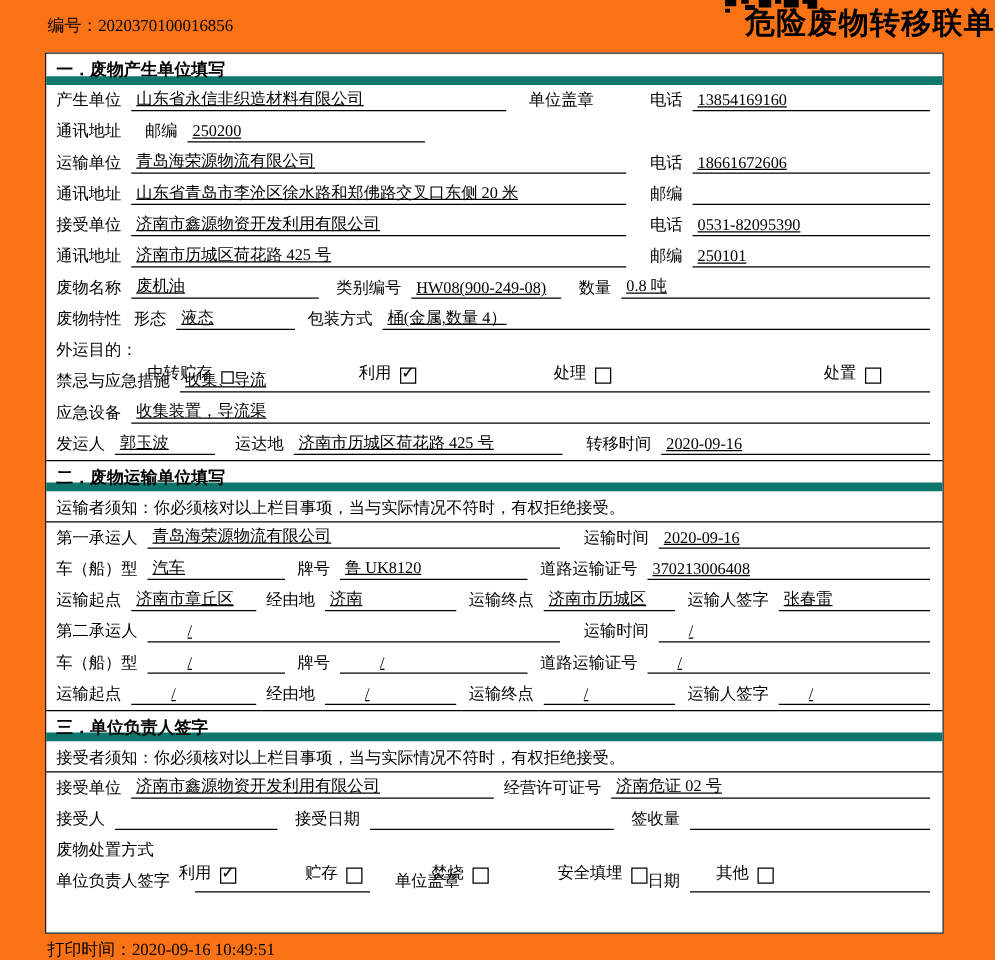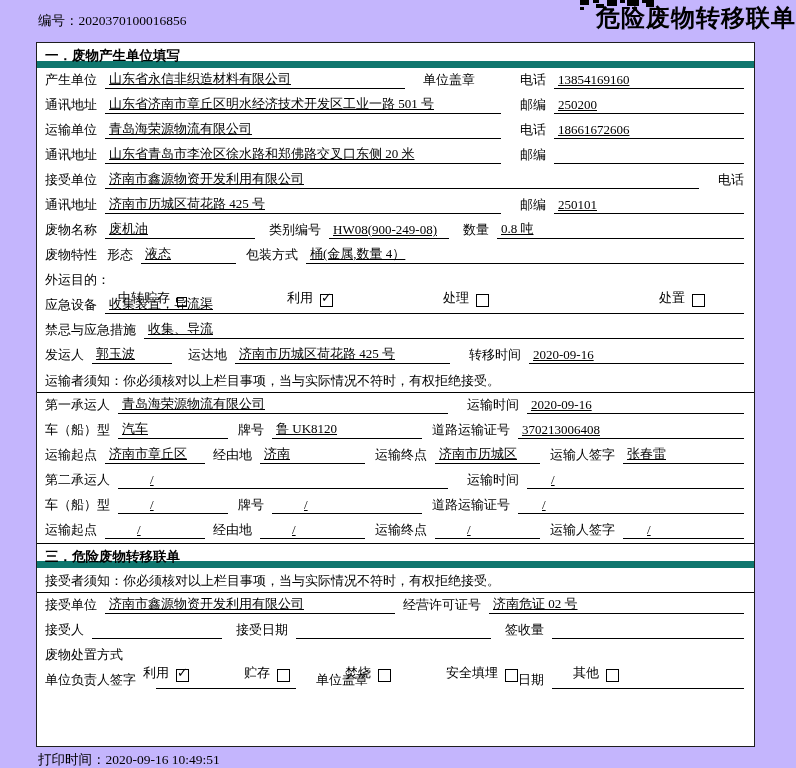--- a/index.html
+++ b/index.html
@@ -1,21 +1,21 @@
 <!DOCTYPE html>
 <html><head>
 <meta charset="utf-8">
 <style>
   html,body{margin:0;padding:0;background:#ffffff;}
   body{
     width:796px;height:768px;position:relative;overflow:hidden;
     font-family:"Liberation Serif","DejaVu Serif",serif;
     color:#000;font-size:13px;
   }
-  .page{position:absolute;inset:0;background:#c4b5fd;}
+  .page{position:absolute;inset:0;background:#f97316;}
 
   
   .serial{position:absolute;left:38px;top:12px;font-size:13.5px;white-space:nowrap;}
   .doc-title{position:absolute;left:0;right:0;top:2px;text-align:right;
     font-size:24px;font-weight:bold;letter-spacing:1px;}
   .qr-frag{position:absolute;left:580px;top:0;width:74px;height:11px;}
 
   
   .box{position:absolute;left:36px;top:42px;width:719px;height:705px;
     box-sizing:border-box;border:1px solid #1e1e1e;background:#fff;display:flex;flex-direction:column;}
@@ -81,21 +81,20 @@
       <span class="lbl">产生单位</span>
       <span class="val w300">山东省永信非织造材料有限公司</span>
       <span class="lbl ml18">单位盖章</span>
       <span class="sp"></span>
       <span class="lbl">电话</span>
       <span class="val w190">13854169160</span>
     </div>
 
     <div class="row">
       <span class="lbl">通讯地址</span>
-      <span class="val flex1">山东省济南市章丘区明水经济技术开发区工业一路 501 号</span>
       <span class="lbl ml12">邮编</span>
       <span class="val w190">250200</span>
     </div>
 
     <div class="row">
       <span class="lbl">运输单位</span>
       <span class="val flex1">青岛海荣源物流有限公司</span>
       <span class="lbl ml12">电话</span>
       <span class="val w190">18661672606</span>
     </div>
@@ -104,20 +103,21 @@
       <span class="lbl">通讯地址</span>
       <span class="val flex1">山东省青岛市李沧区徐水路和郑佛路交叉口东侧 20 米</span>
       <span class="lbl ml12">邮编</span>
       <span class="val w190"></span>
     </div>
 
     <div class="row">
       <span class="lbl">接受单位</span>
       <span class="val flex1">济南市鑫源物资开发利用有限公司</span>
       <span class="lbl ml12">电话</span>
+      <span class="val w190">0531-82095390</span>
     </div>
 
     <div class="row">
       <span class="lbl">通讯地址</span>
       <span class="val flex1">济南市历城区荷花路 425 号</span>
       <span class="lbl ml12">邮编</span>
       <span class="val w190">250101</span>
     </div>
 
     <div class="row">
@@ -152,38 +152,39 @@
         <span class="cb"></span>
       </span>
       <span class="opt ml170">
         <span>处置</span>
         <span class="cb"></span>
       </span>
     </div>
 
 
     <div class="row">
+      <span class="lbl">禁忌与应急措施</span>
+      <span class="val flex1">收集、导流</span>
+    </div>
+
+    <div class="row">
       <span class="lbl">应急设备</span>
       <span class="val flex1">收集装置，导流渠</span>
-    </div>
-
-    <div class="row">
-      <span class="lbl">禁忌与应急措施</span>
-      <span class="val flex1">收集、导流</span>
     </div>
 
     <div class="row">
       <span class="lbl">发运人</span>
       <span class="val w80">郭玉波</span>
       <span class="lbl ml16">运达地</span>
       <span class="val w215">济南市历城区荷花路 425 号</span>
       <span class="lbl ml12">转移时间</span>
       <span class="val flex1">2020-09-16</span>
     </div>
 
+    <div class="sec-head bt">二．废物运输单位填写</div>
     <div class="notice">运输者须知：你必须核对以上栏目事项，当与实际情况不符时，有权拒绝接受。</div>
 
     <div class="row">
       <span class="lbl">第一承运人</span>
       <span class="val w330">青岛海荣源物流有限公司</span>
       <span class="lbl ml12">运输时间</span>
       <span class="val flex1">2020-09-16</span>
     </div>
 
     <div class="row">
@@ -226,21 +227,21 @@
       <span class="lbl">运输起点</span>
       <span class="val w100 ind28">/</span>
       <span class="lbl ml8">经由地</span>
       <span class="val w105 ind28">/</span>
       <span class="lbl ml10">运输终点</span>
       <span class="val w105 ind28">/</span>
       <span class="lbl ml10">运输人签字</span>
       <span class="val flex1 ind20">/</span>
     </div>
 
-    <div class="sec-head bt">三．危险废物转移联单</div>
+    <div class="sec-head bt">三．单位负责人签字</div>
     <div class="notice">接受者须知：你必须核对以上栏目事项，当与实际情况不符时，有权拒绝接受。</div>
 
     <div class="row">
       <span class="lbl">接受单位</span>
       <span class="val w290">济南市鑫源物资开发利用有限公司</span>
       <span class="lbl ml8">经营许可证号</span>
       <span class="val flex1">济南危证 02 号</span>
     </div>
 
     <div class="row">

